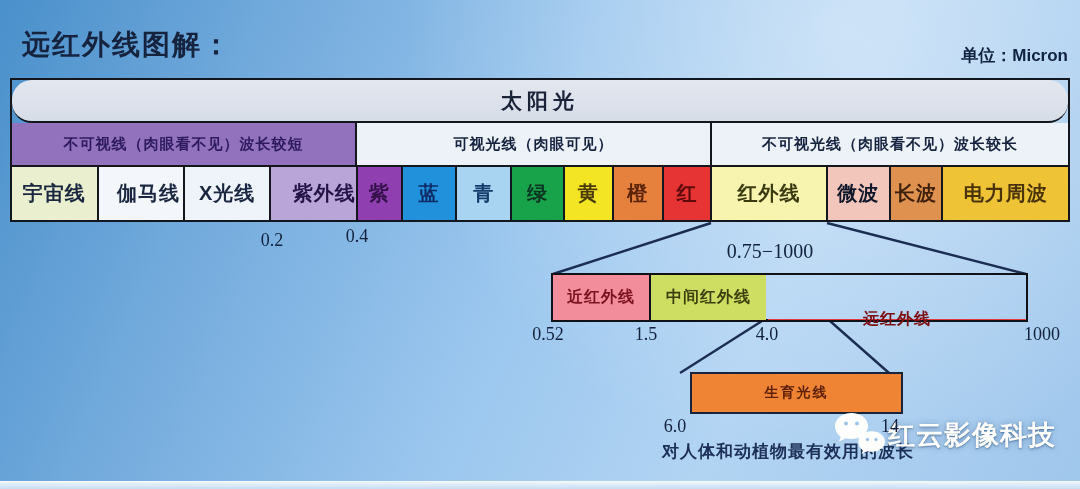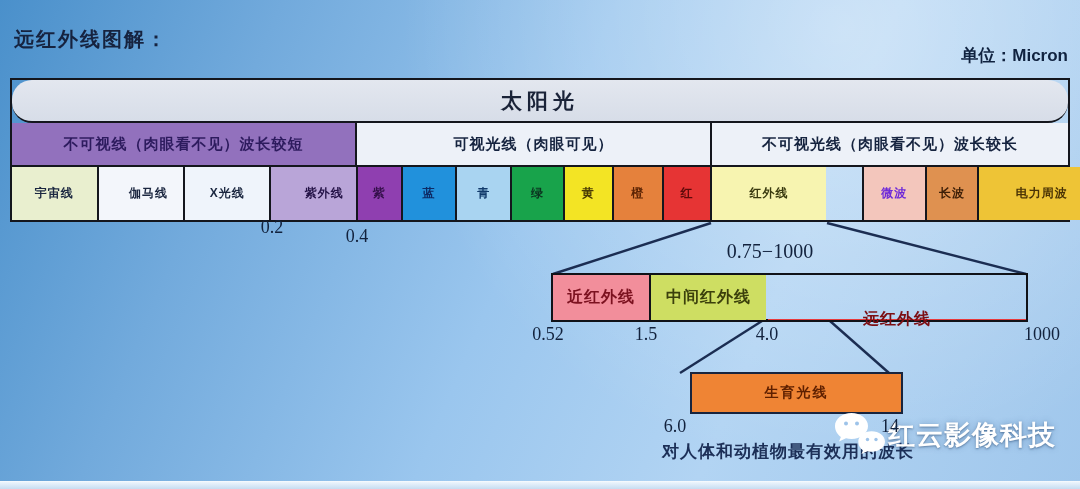--- a/index.html
+++ b/index.html
@@ -4,21 +4,21 @@
 <style>
   html,body{margin:0;padding:0;}
   body{font-family:"Liberation Sans",sans-serif;}
   #canvas{
     position:relative;width:1080px;height:489px;overflow:hidden;
     background:
       radial-gradient(circle at 78% 6%, rgba(255,255,255,.38), rgba(255,255,255,0) 46%),
       linear-gradient(113deg,#4a90cb 0%,#72aadc 22%,#9ac6ee 48%,#b2d4f3 70%,#a0c7ec 100%);
   }
   .title{
-    position:absolute;left:14px;top:26px;font-size:20px;font-weight:bold;
+    position:absolute;left:22px;top:26px;font-size:28px;font-weight:bold;
     color:#16233f;letter-spacing:2px;
   }
   .unit{
     position:absolute;right:12px;top:44px;font-size:17px;font-weight:bold;color:#10223f;
   }
   
   .spectrum{
     position:absolute;left:10px;top:78px;width:1060px;height:144px;
     border:2px solid #14161d;box-sizing:border-box;display:flex;flex-direction:column;
   }
@@ -30,21 +30,21 @@
   }
   .row-bands{height:44px;display:flex;border-bottom:2px solid #14161d;box-sizing:border-box;flex:none;}
   .band{
     display:flex;align-items:center;justify-content:center;
     font-size:15px;font-weight:bold;letter-spacing:1px;box-sizing:border-box;
   }
   .band + .band{border-left:2px solid #14161d;}
   .row-cells{flex:1;display:flex;}
   .cell{
     display:flex;align-items:center;justify-content:center;
-    font-size:12px;font-weight:bold;letter-spacing:1px;box-sizing:border-box;
+    font-size:20px;font-weight:bold;letter-spacing:1px;box-sizing:border-box;
     white-space:nowrap;overflow:hidden;
   }
   .cell + .cell{border-left:2px solid #14161d;}
   
   .tick{
     position:absolute;transform:translateX(-50%);
     font-family:"Liberation Serif",serif;font-size:18px;color:#12223d;white-space:nowrap;
   }
   .range-label{
     position:absolute;left:770px;top:240px;transform:translateX(-50%);
@@ -106,21 +106,21 @@
         <div class="cell" style="flex: 0 0 8.11%; background: rgb(239, 244, 251); color: rgb(27, 39, 64);">X光线</div>
         <div class="cell" style="flex: 0 0 8.21%; background: rgb(185, 165, 216); color: rgb(36, 19, 71); padding-left: 22px;">紫外线</div>
         <div class="cell" style="flex: 0 0 4.25%; background: rgb(143, 63, 176); color: rgb(53, 16, 75);">紫</div>
         <div class="cell" style="flex: 0 0 5.19%; background: rgb(33, 145, 220); color: rgb(13, 43, 102);">蓝</div>
         <div class="cell" style="flex: 0 0 5.19%; background: rgb(169, 212, 241); color: rgb(18, 58, 107);">青</div>
         <div class="cell" style="flex: 0 0 5%; background: rgb(24, 163, 75); color: rgb(11, 53, 32);">绿</div>
         <div class="cell" style="flex: 0 0 4.62%; background: rgb(243, 228, 36); color: rgb(74, 59, 5);">黄</div>
         <div class="cell" style="flex: 0 0 4.72%; background: rgb(229, 129, 60); color: rgb(92, 36, 4);">橙</div>
         <div class="cell" style="flex: 0 0 4.62%; background: rgb(230, 52, 52); color: rgb(94, 10, 10);">红</div>
         <div class="cell" style="flex: 0 0 10.94%; background: rgb(247, 244, 176); color: rgb(58, 58, 16);">红外线</div>
-        <div class="cell" style="flex: 0 0 5.94%; background: rgb(243, 198, 188); color: #6d28d9; margin-left: 36px;">微波</div>
+        <div class="cell" style="flex: 0 0 5.94%; background: rgb(243, 198, 188); color: #0f172a;">微波</div>
         <div class="cell" style="flex: 0 0 5%; background: rgb(223, 145, 80); color: rgb(63, 32, 8);">长波</div>
         <div class="cell" style="flex: 0 0 11.98%; background: rgb(238, 196, 54); color: rgb(74, 51, 5);">电力周波</div>
       </div>
   </div>
 
   <svg class="lines" width="1080" height="489" viewBox="0 0 1080 489">
     <line x1="711" y1="223" x2="553" y2="274" stroke="#1b2d52" stroke-width="2.4"></line>
     <line x1="827" y1="223" x2="1026" y2="274" stroke="#1b2d52" stroke-width="2.4"></line>
     <line x1="762" y1="321" x2="680" y2="373" stroke="#1b2d52" stroke-width="2.4"></line>
     <line x1="830" y1="321" x2="889" y2="373" stroke="#1b2d52" stroke-width="2.4"></line>
@@ -144,21 +144,21 @@
       <circle cx="16" cy="11.5" r="2" fill="#9dc3e9"></circle>
       <circle cx="27" cy="11.5" r="2" fill="#9dc3e9"></circle>
       <path d="M55 29.5c0 5.7-5.9 10.3-13.2 10.3-1.5 0-3-.2-4.4-.57L31.5 42l1.5-3.7c-2.9-1.9-4.7-5-4.7-8.8 0-5.7 5.9-10.3 13.3-10.3S55 23.8 55 29.5z" fill="#ffffff"></path>
       <circle cx="37.5" cy="27.5" r="1.7" fill="#9dc3e9"></circle>
       <circle cx="46" cy="27.5" r="1.7" fill="#9dc3e9"></circle>
     </svg>
     <span class="wm-text">红云影像科技</span>
   </div>
 
   <div class="bottom-strip"></div>
-<span class="tick" style="left: 272px; top: 217px;">0.2</span>
+<span class="tick" style="left: 272px; top: 230px;">0.2</span>
     <span class="tick" style="left: 357px; top: 226px;">0.4</span>
     <span class="tick" style="left: 548px; top: 324px;">0.52</span>
     <span class="tick" style="left: 646px; top: 324px;">1.5</span>
     <span class="tick" style="left: 767px; top: 324px;">4.0</span>
     <span class="tick" style="left: 1042px; top: 324px;">1000</span>
     <span class="tick" style="left: 675px; top: 416px;">6.0</span>
     <span class="tick" style="left: 890px; top: 416px;">14</span>
   </div>
 
 </body></html>

